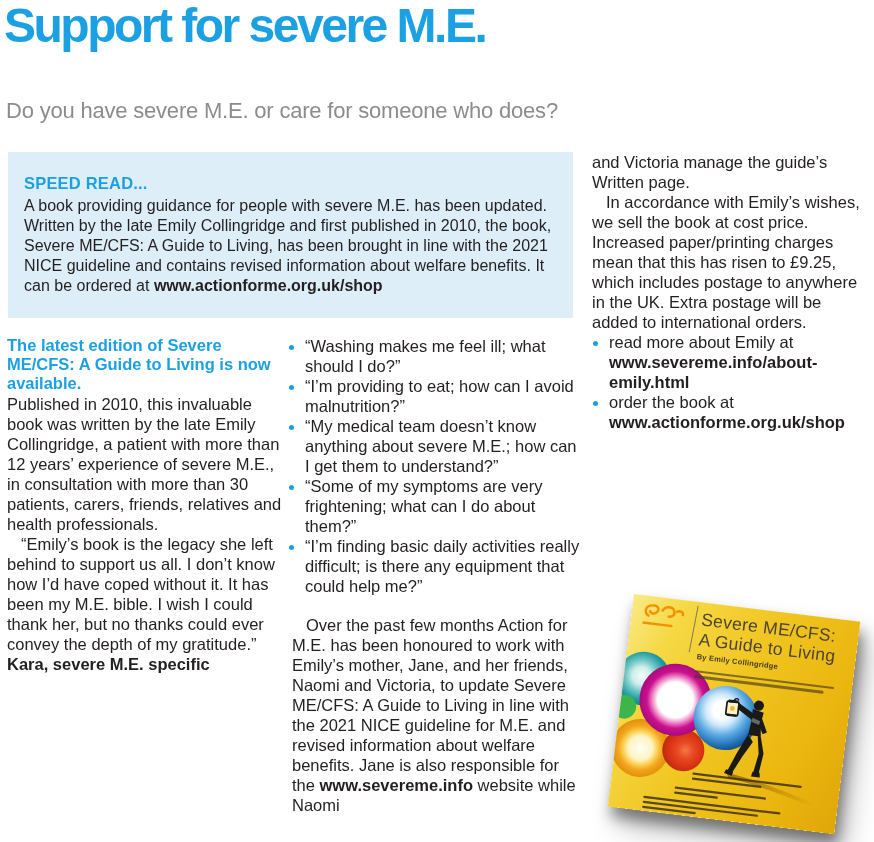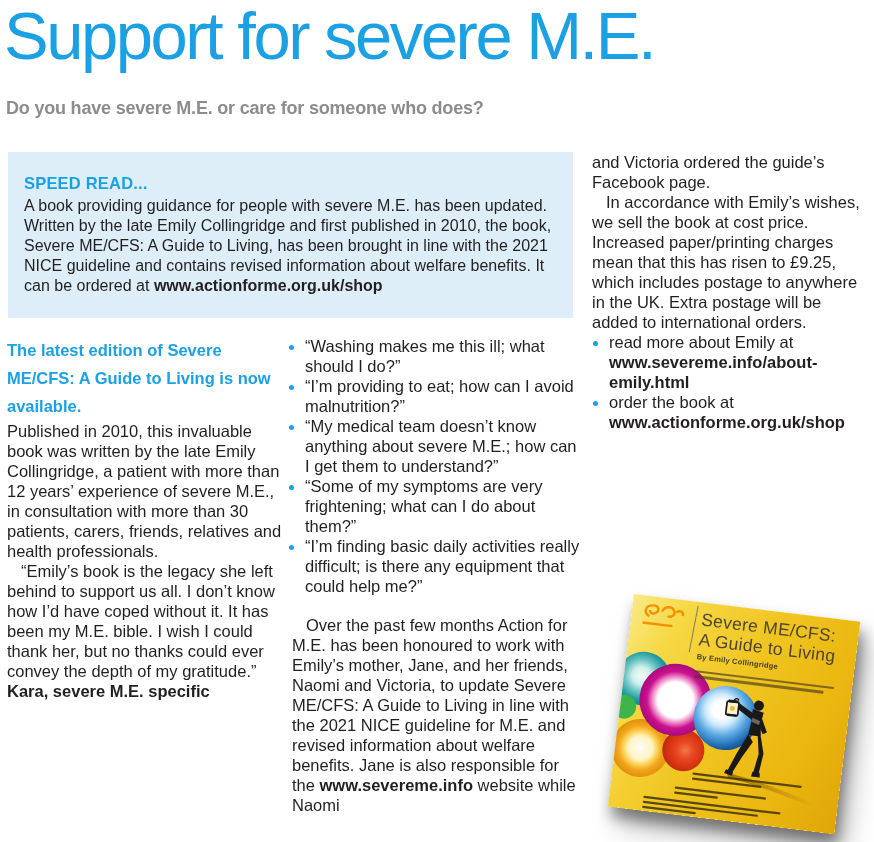--- a/index.html
+++ b/index.html
@@ -12,26 +12,26 @@
   html,body{background:#fff}
   body{
     width:874px;height:842px;position:relative;overflow:hidden;
     font-family:"Liberation Sans", sans-serif;color:var(--body-text,#231f20);
   }
   .it{}
   .bd{font-weight:700}
 
   .page-title{
     position:absolute;left:4px;top:2px;
-    font-size:67px;line-height:1;font-weight:400;letter-spacing:-2.5px;
+    font-size:48px;line-height:1;font-weight:700;letter-spacing:-2.5px;
     color:var(--brand-blue,#1ba1e3);white-space:nowrap;
   }
   .page-subtitle{
     position:absolute;left:6px;top:98px;
-    font-size:18px;font-weight:700;letter-spacing:-0.2px;
+    font-size:22px;font-weight:400;letter-spacing:-0.2px;
     color:var(--subtitle-gray,#8a8c8e);white-space:nowrap;text-align:right;
   }
 
   .speedread{
     position:absolute;left:8px;top:152px;width:565px;height:166px;
     background:var(--speed-read-bg,#ddeef8);
     padding:22px 18px 16px 16px;
   }
   .sr-head{
     color:var(--brand-blue,#1ba1e3);font-weight:700;font-size:16.5px;
@@ -40,21 +40,21 @@
   .sr-body{font-size:16px;line-height:20px;max-width:533px}
 
   .col{position:absolute;font-size:16.5px;line-height:20px}
   .col p{margin:0}
   .col .ind{text-indent:14px}
   .col-left{left:7px;top:336px;width:278px}
   .col-mid{left:288px;top:336px;width:292px}
   .col-right{left:592px;top:152px;width:278px}
 
   .col-head{
-    color:var(--brand-blue,#1ba1e3);font-size:16.5px;line-height:28px;
+    color:var(--brand-blue,#1ba1e3);font-size:16.5px;line-height:19px;
     font-weight:700;margin:0 0 1px 0;
   }
   ul.dotlist{margin:0;padding-left:17px;list-style:disc}
   ul.dotlist li{line-height:20px}
   ul.dotlist li::marker{color:var(--brand-blue,#1ba1e3);font-size:15px}
   .col-mid .after{margin-top:19px;margin-left:4px}
 
   
   .book{
     position:absolute;left:634px;top:594px;width:228px;height:214px;
@@ -94,31 +94,31 @@
   </section>
 
   <section class="col col-left">
     <h3 class="col-head"><span class="bd">The latest edition of </span><span class="it bd">Severe ME/CFS: A Guide to Living</span><span class="bd"> is now available.</span></h3>
     <p><span>Published in 2010, this invaluable book was written by the late Emily Collingridge, a patient with more than 12 years’ experience of severe M.E., in consultation with more than 30 patients, carers, friends, relatives and health professionals.</span></p>
     <p class="ind"><span class="it">“Emily’s book is the legacy she left behind to support us all. I don’t know how I’d have coped without it. It has been my M.E. bible. I wish I could thank her, but no thanks could ever convey the depth of my gratitude.” </span><span class="bd">Kara, severe M.E. specific</span></p>
   </section>
 
   <section class="col col-mid">
     <ul class="dotlist">
-        <li><span>“Washing makes me this ill; what should I do?”</span></li>
+        <li><span>“Washing makes me feel ill; what should I do?”</span></li>
         <li><span>“I’m providing to eat; how can I avoid malnutrition?”</span></li>
         <li><span>“My medical team doesn’t know anything about severe M.E.; how can I get them to understand?”</span></li>
         <li><span>“Some of my symptoms are very frightening; what can I do about them?”</span></li>
         <li><span>“I’m finding basic daily activities really difficult; is there any equipment that could help me?”</span></li>
       </ul>
     <p class="ind after"><span>Over the past few months Action for M.E. has been honoured to work with Emily’s mother, Jane, and her friends, Naomi and Victoria, to update </span><span class="it">Severe ME/CFS: A Guide to Living</span><span> in line with the 2021 NICE guideline for M.E. and revised information about welfare benefits. Jane is also responsible for the </span><span class="bd">www.severeme.info</span><span> website while Naomi</span></p>
   </section>
 
   <section class="col col-right">
-    <p><span>and Victoria ordered the guide’s Facebook page.</span></p>
+    <p><span>and Victoria manage the guide’s Written page.</span></p>
     <p class="ind"><span>In accordance with Emily’s wishes, we sell the book at cost price. Increased paper/printing charges mean that this has risen to £9.25, which includes postage to anywhere in the UK. Extra postage will be added to international orders.</span></p>
     <ul class="dotlist">
         <li><span>read more about Emily at </span><span class="bd">www.severeme.info/about-emily.html</span></li>
         <li><span>order the book at </span><span class="bd">www.actionforme.org.uk/shop</span></li>
       </ul>
   </section>
 
   <div class="book">
     <svg class="cover-art" viewBox="0 0 228 214" preserveAspectRatio="none">
       <defs>

